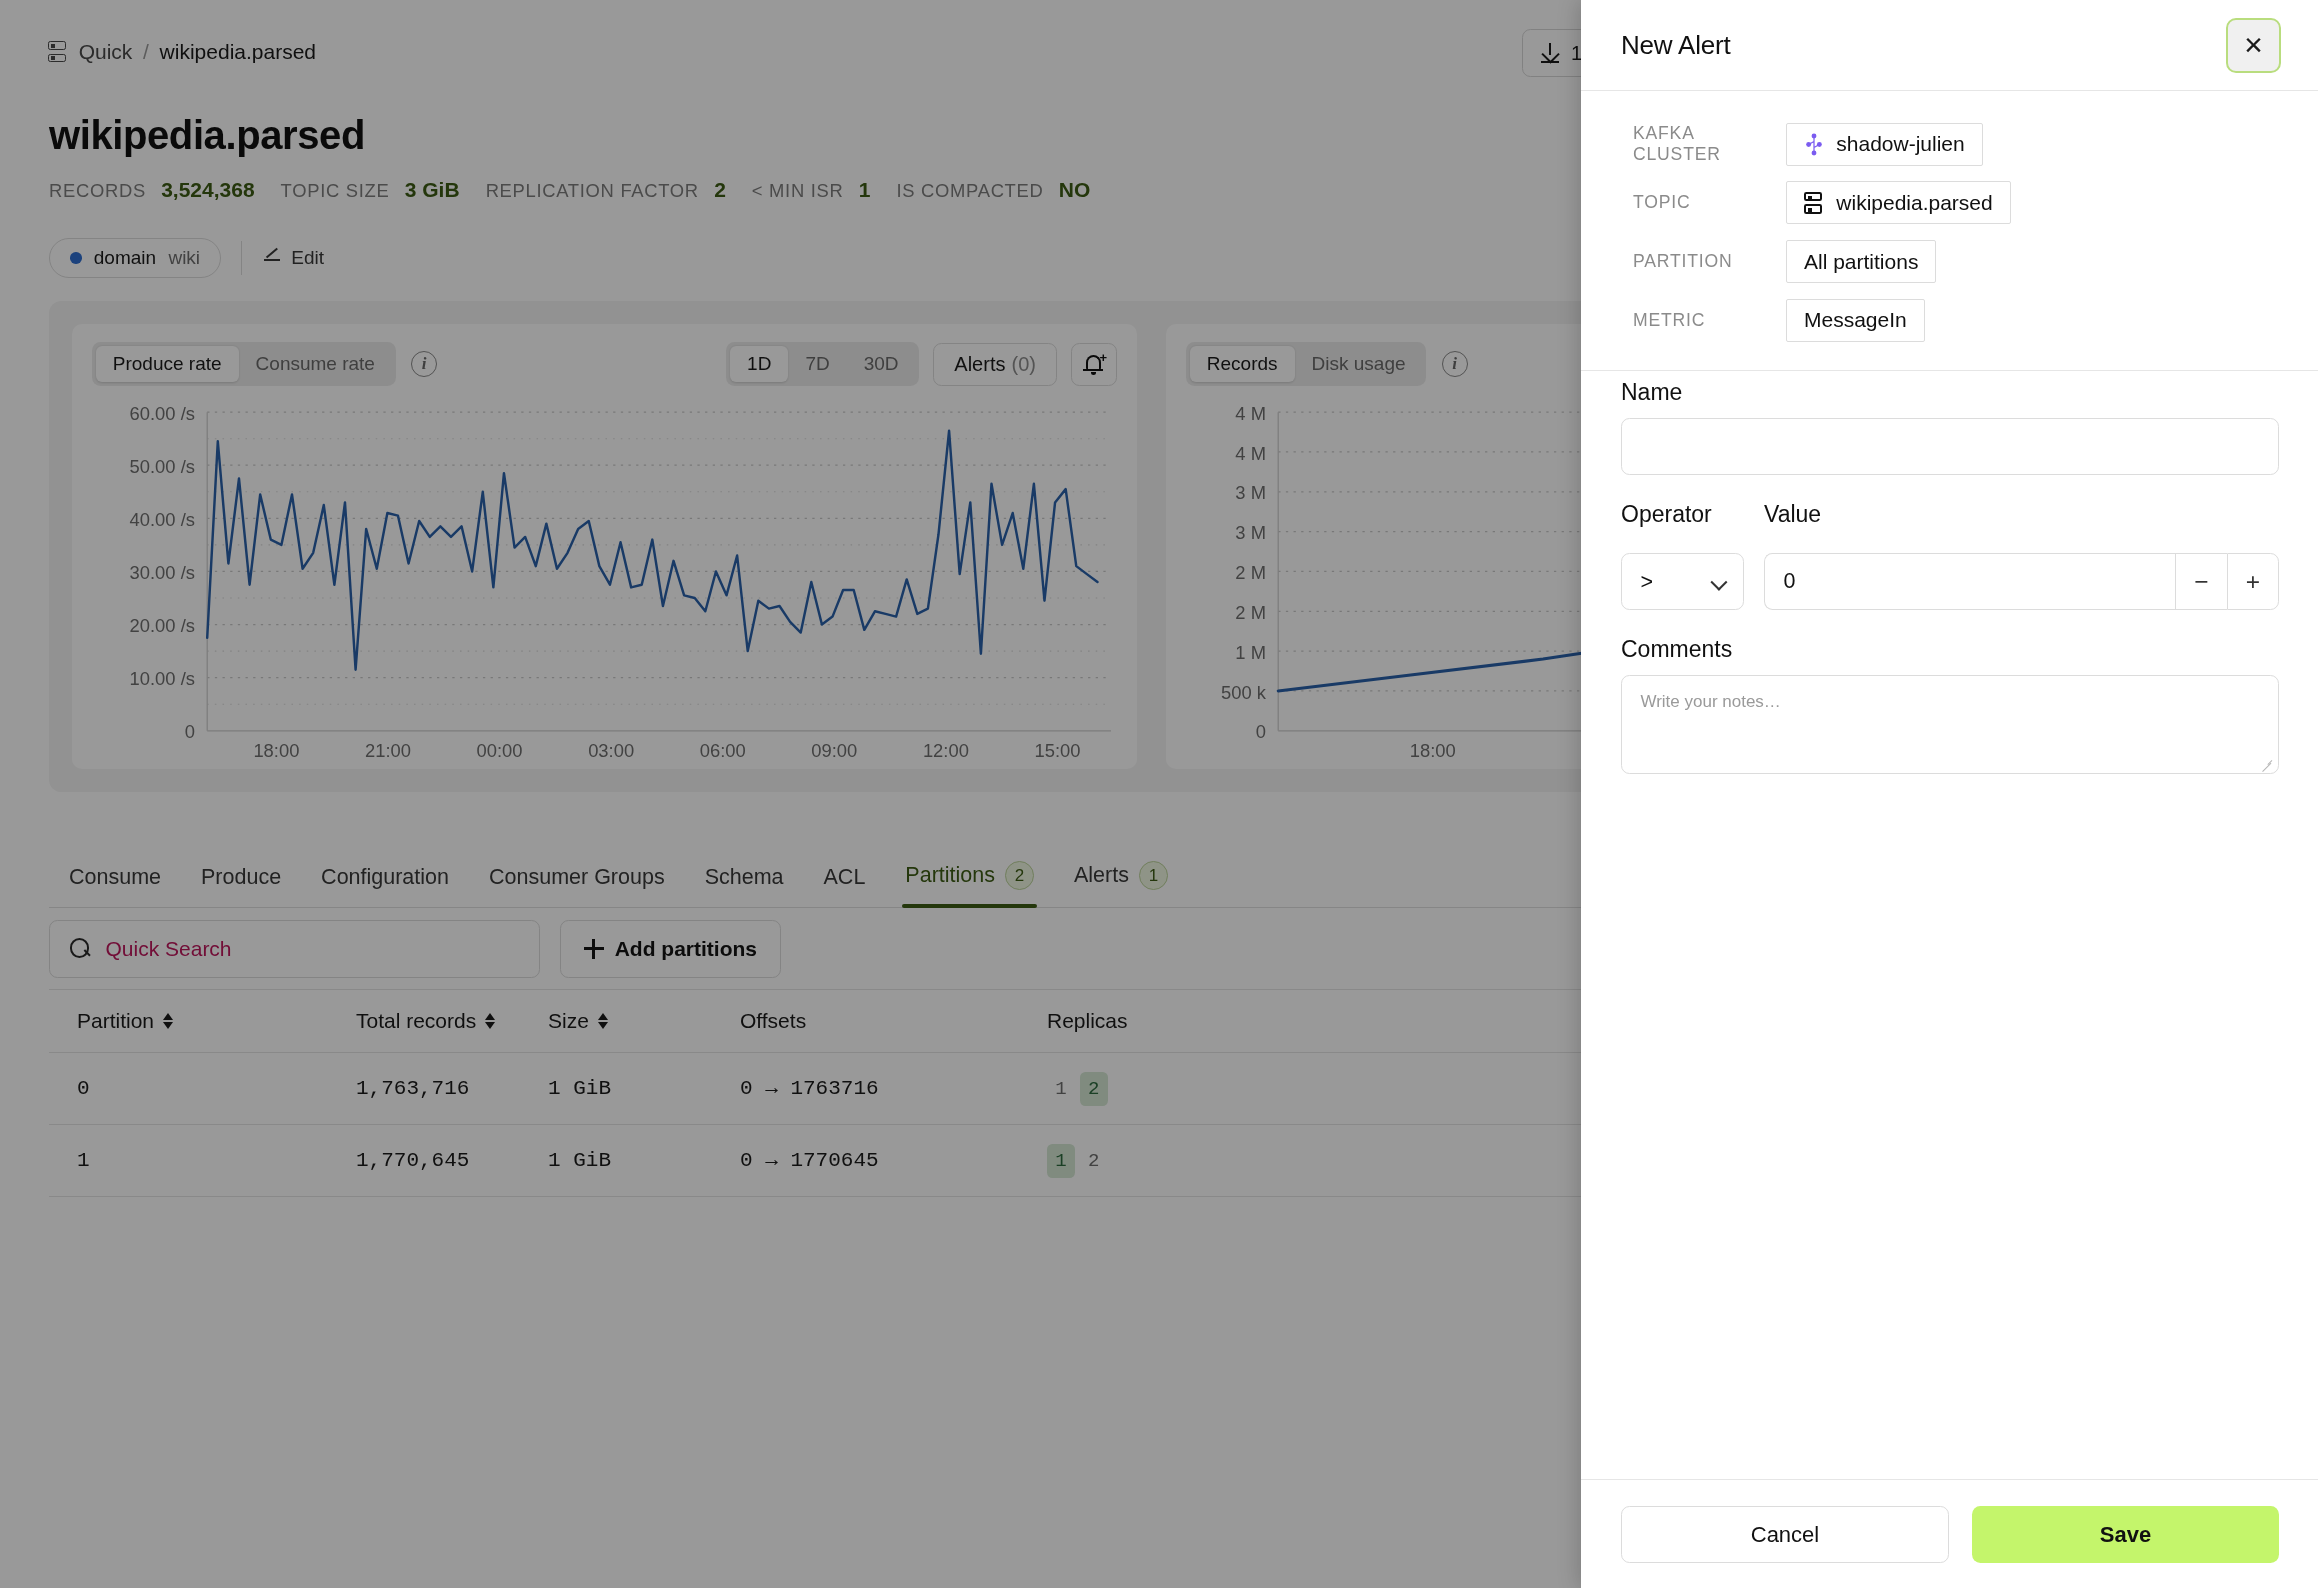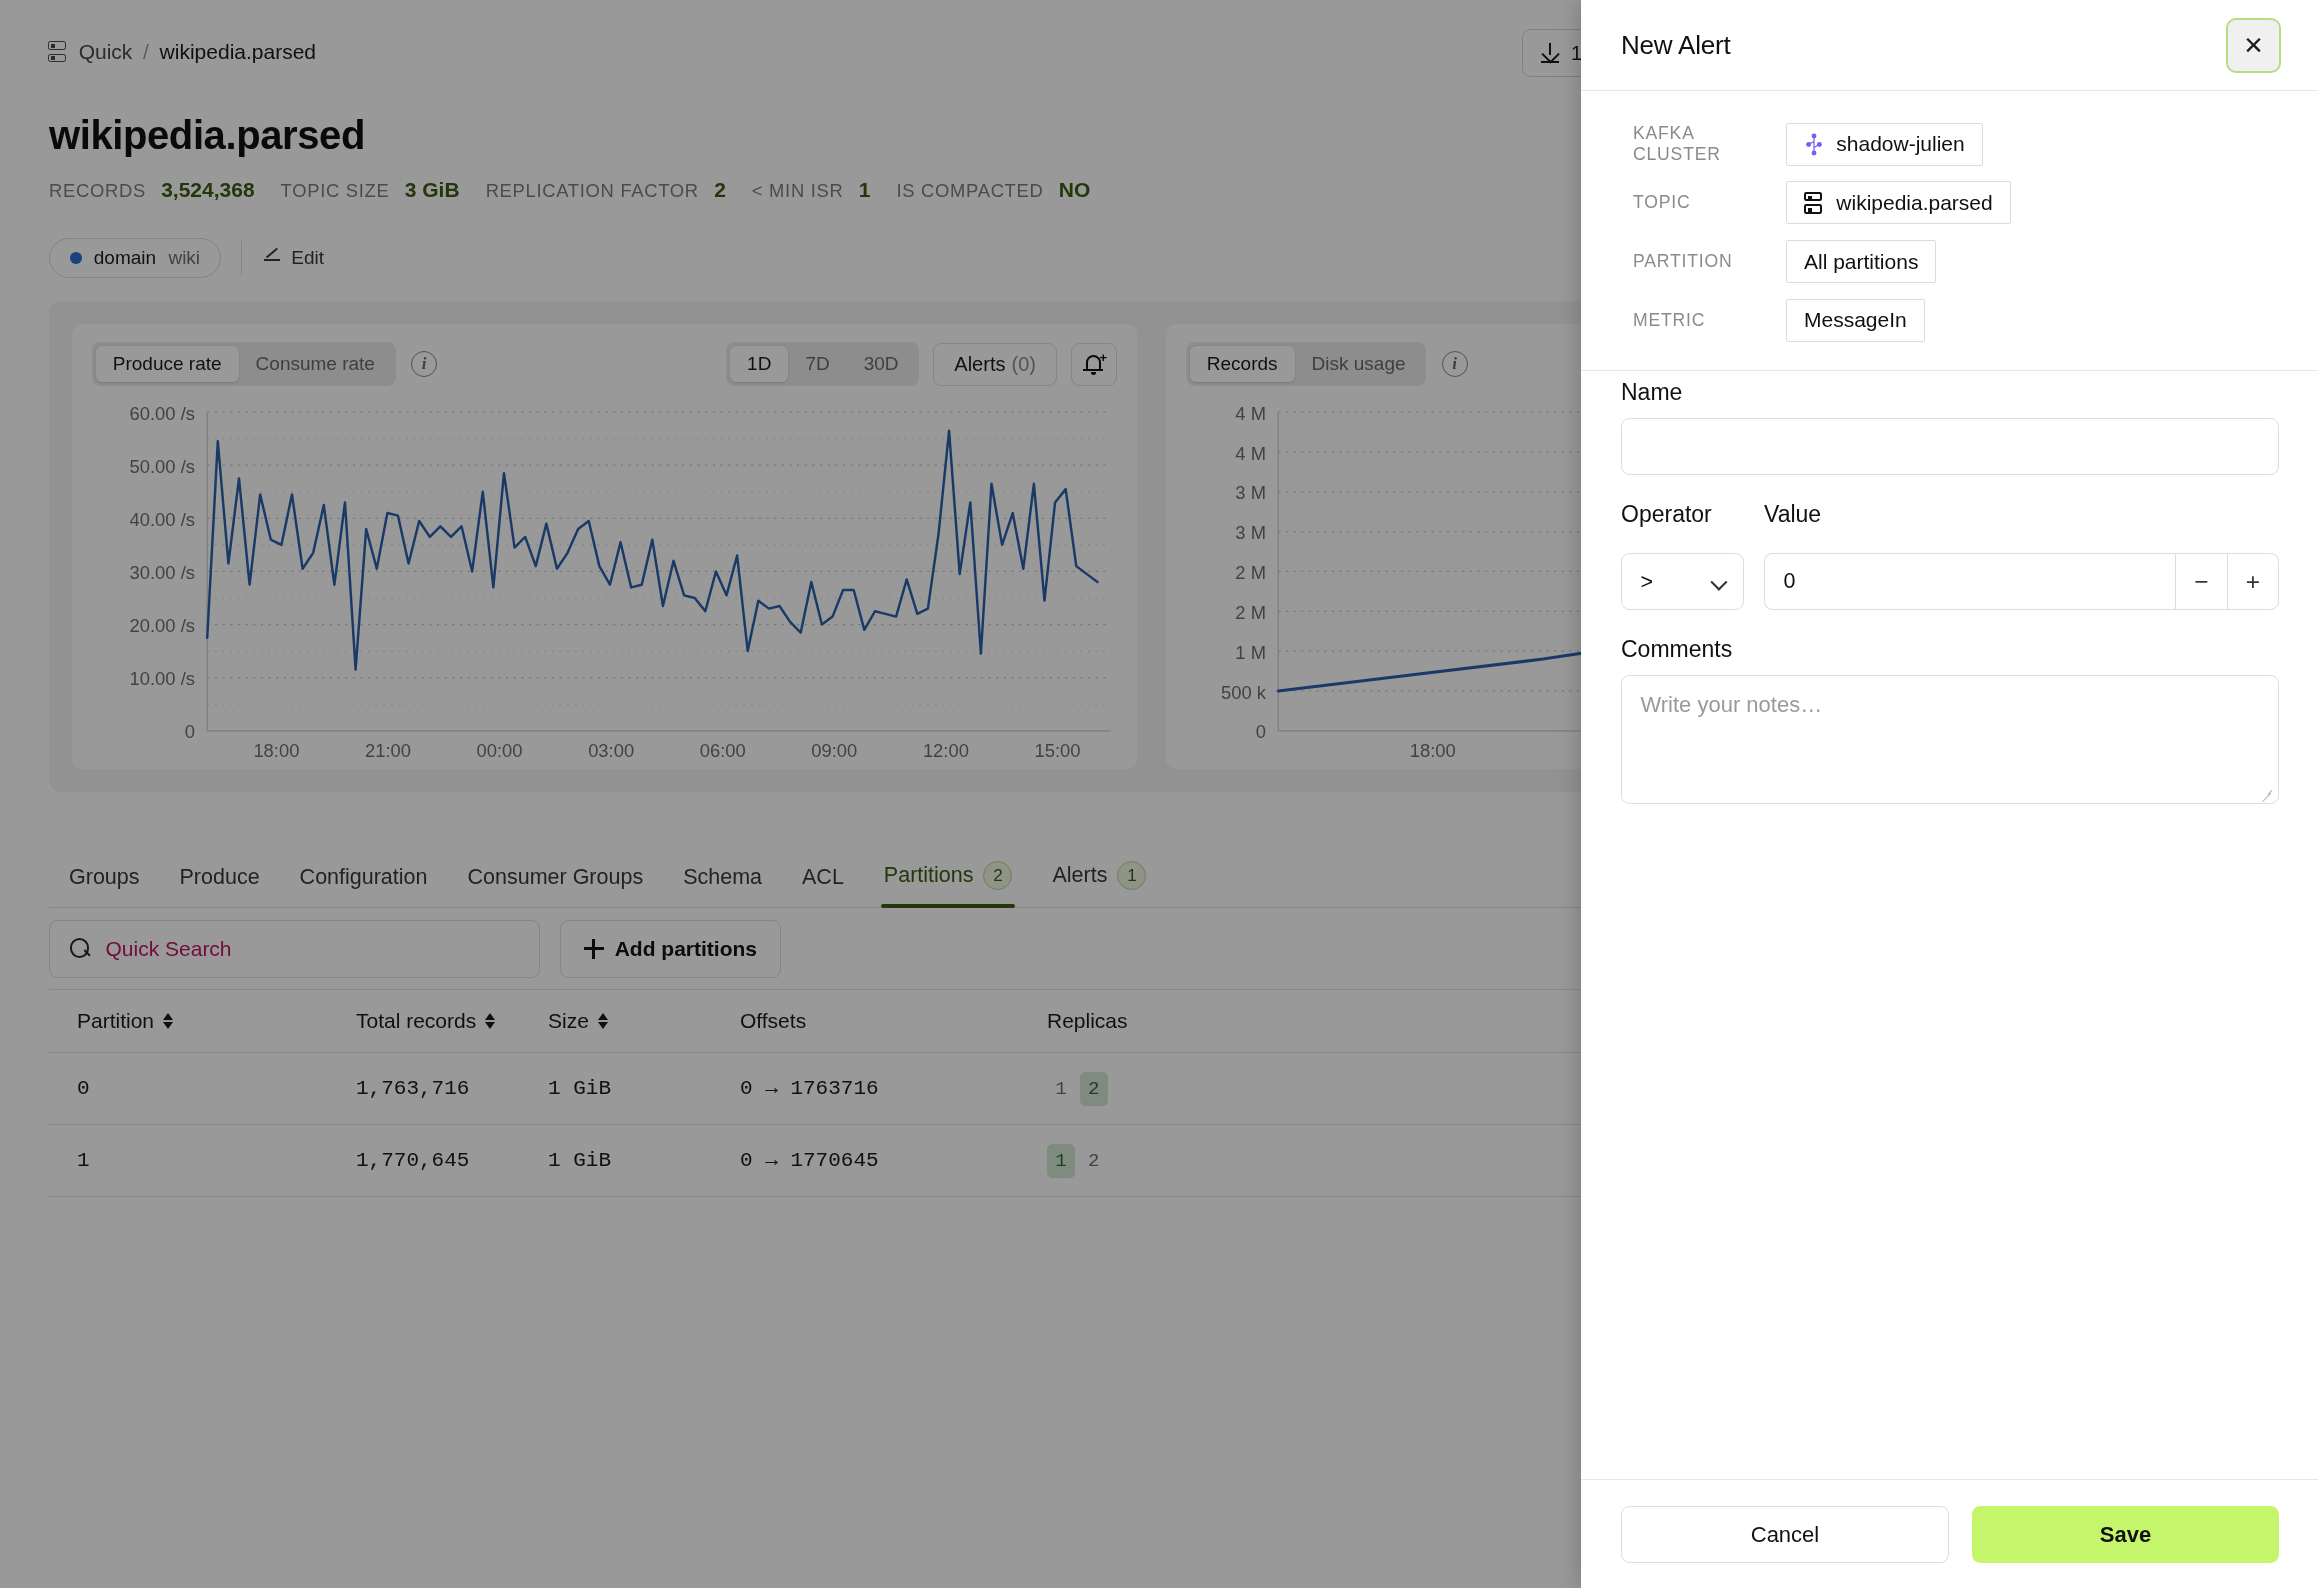--- a/index.html
+++ b/index.html
@@ -326,22 +326,22 @@
     font-family: "Liberation Sans", sans-serif;
   }
   .stepper {
     width: 52px; height: 57px; border: 1.2px solid #dcdcdc; background:#fff;
     display:flex; align-items:center; justify-content:center;
     font-size: 24.5px; color:#333;
   }
   .stepper.minus { border-right: none; }
   .stepper.plus { border-radius: 0 8.4px 8.4px 0; }
   .f-area {
-    width: 100%; height: 129px; border: 1.2px solid #dcdcdc; border-radius: 8.4px;
-    background:#fff; font-size: 22px; padding: 15.3px 18.4px; color:#111;
+    width: 100%; height: 99px; border: 1.2px solid #dcdcdc; border-radius: 8.4px;
+    background:#fff; font-size: 17px; padding: 15.3px 18.4px; color:#111;
     resize: none; font-family: "Liberation Sans", sans-serif;
   }
   .f-area::placeholder { color:#9a9a9a; }
   .area-wrap { position: relative; }
   .grip {
     position:absolute; right: 6.1px; bottom: 6.1px; width: 14px; height: 14px;
     pointer-events:none;
   }
   .grip::before, .grip::after {
     content:""; position:absolute; background:#b5b5b5; height:1.4px; width: 12.3px;
@@ -520,21 +520,21 @@
               <text x="688.3333333333334" y="458" text-anchor="middle" font-size="24" fill="#6f6f6f" font-family="&quot;Liberation Sans&quot;, sans-serif">21:00</text>
               <text x="1055" y="458" text-anchor="middle" font-size="24" fill="#6f6f6f" font-family="&quot;Liberation Sans&quot;, sans-serif">00:00</text>
               <path d="M120.00 372.00 L292.86 351.20 L465.71 330.40 L638.57 304.40 L811.43 278.40 L984.29 252.40 L1157.14 226.40 L1330.00 210.80 " fill="none" stroke="#2a62ab" stroke-width="4" stroke-linejoin="round" stroke-linecap="round"></path>
             </svg>
         </div>
       </div>
     </div>
 
     <div class="tabs">
       <div class="tab">
-          <span>Groups</span>
+          <span>Consume</span>
         </div>
       <div class="tab">
           <span>Produce</span>
         </div>
       <div class="tab">
           <span>Configuration</span>
         </div>
       <div class="tab">
           <span>Consumer Groups</span>
         </div>

